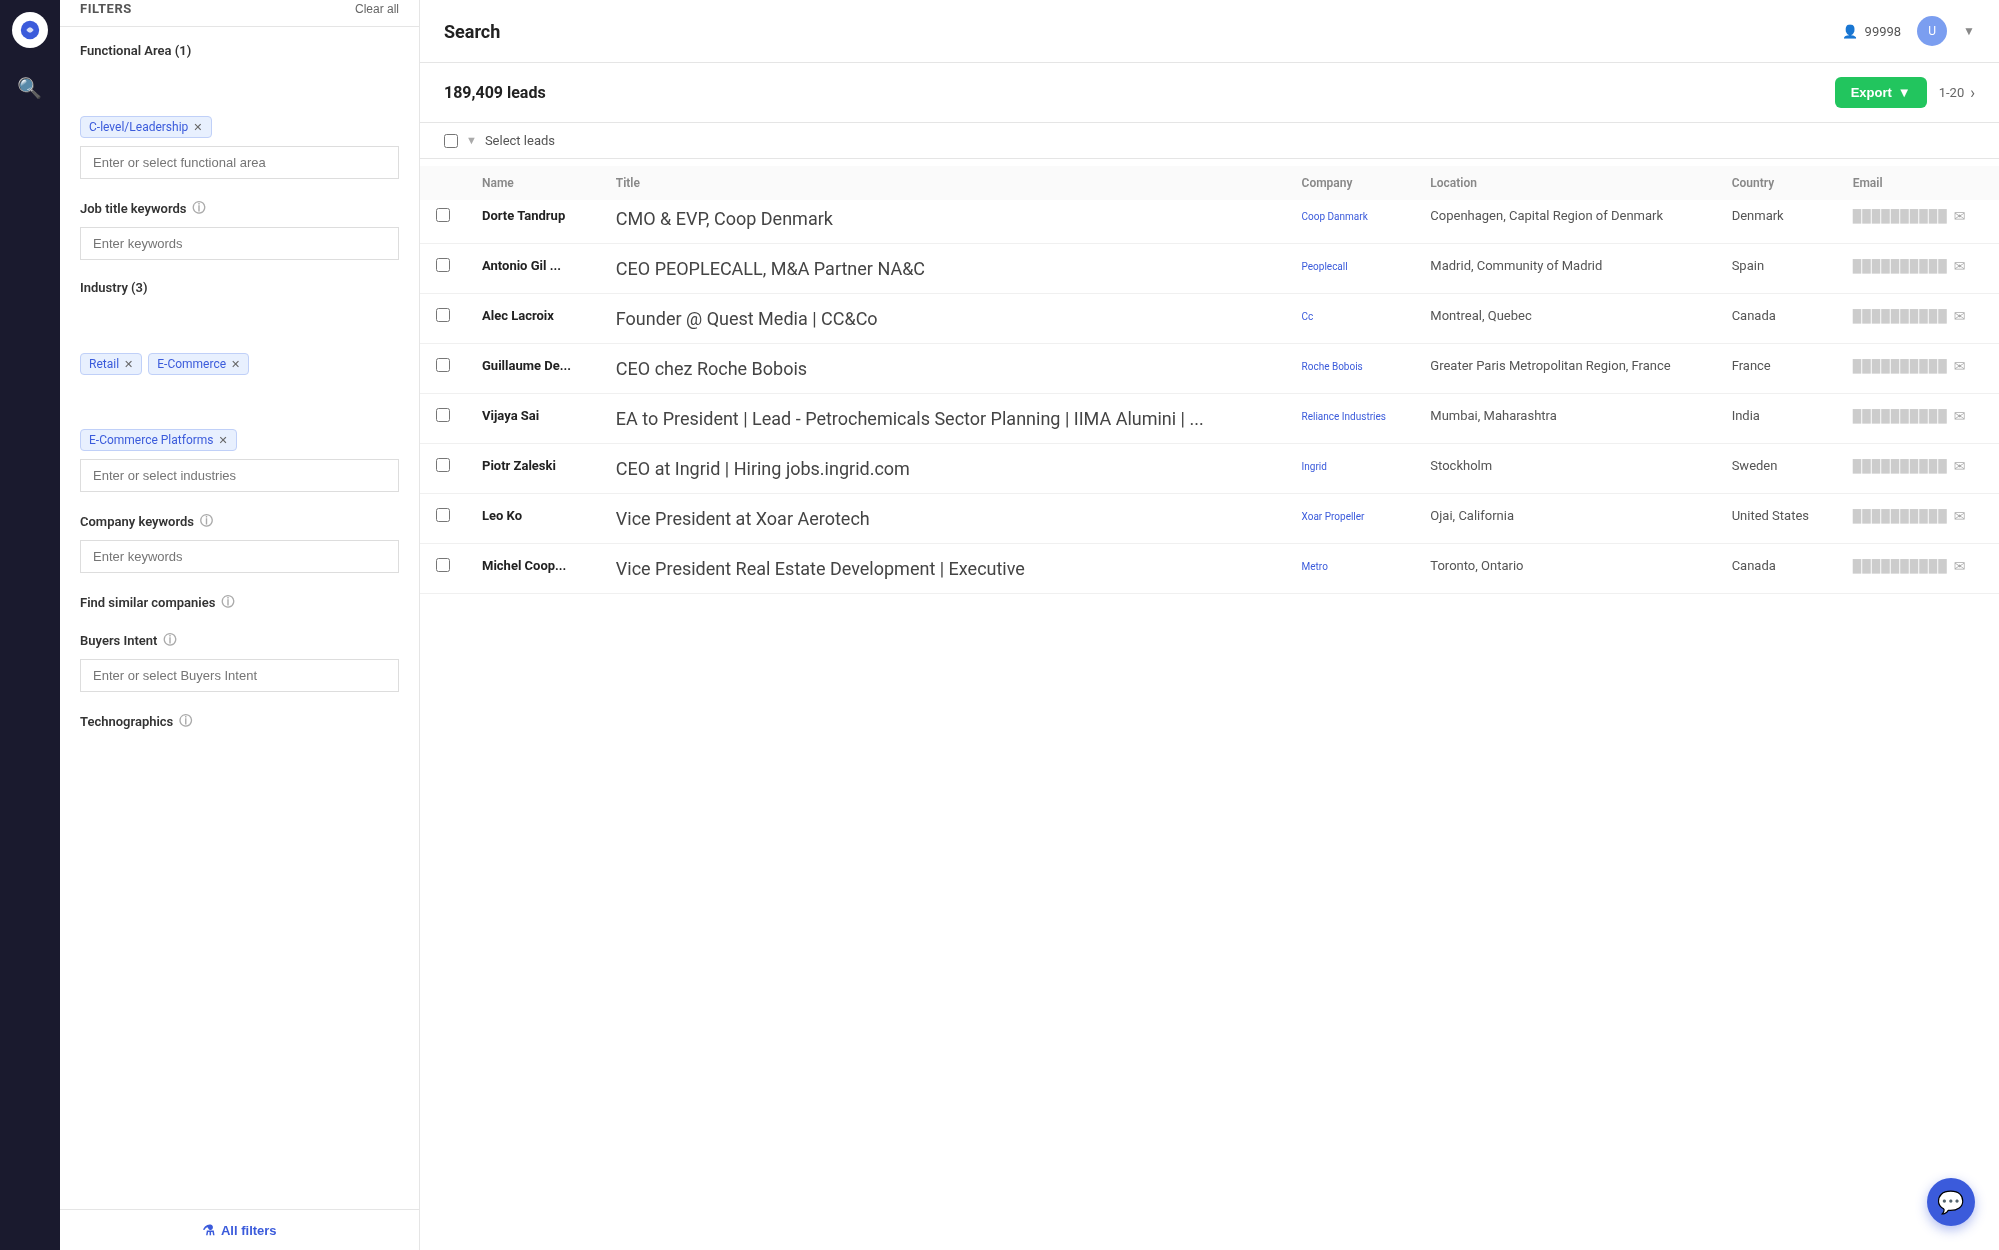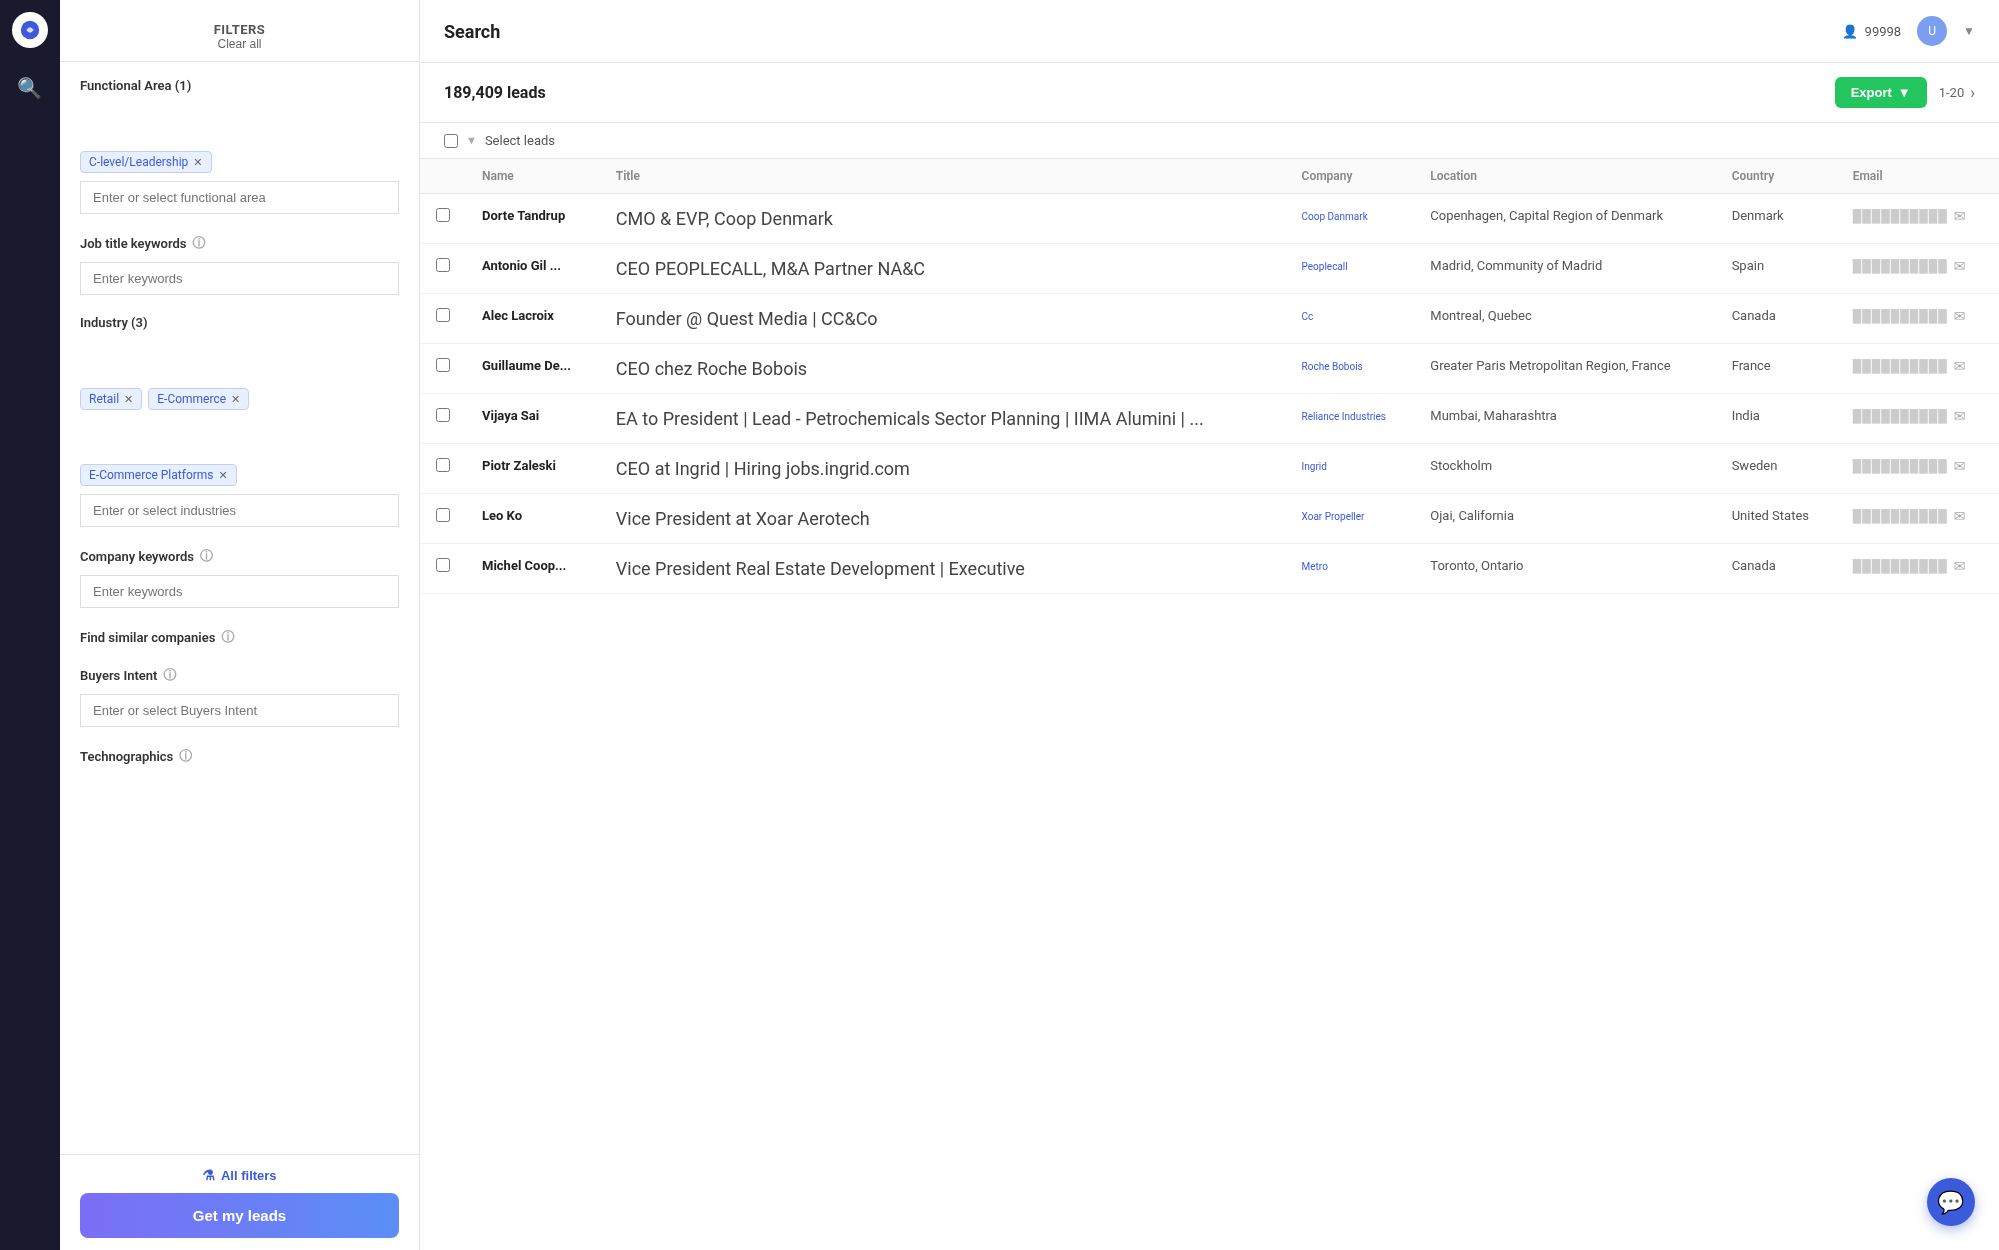--- a/index.html
+++ b/index.html
@@ -43,23 +43,22 @@
       flex-shrink: 0;
       border-right: 1px solid #e5e5e5;
       display: flex;
       flex-direction: column;
       overflow: hidden;
     }
     .filters-header {
       display: flex;
       justify-content: space-between;
       align-items: center;
-      padding: 22px 20px 10px;
+      padding: 1px 20px 10px;
       border-bottom: 1px solid #e5e5e5;
-      flex-direction: column;
     }
     .filters-title {
       font-weight: 700;
       font-size: 13px;
       letter-spacing: 0.5px;
       color: #555;
     }
     .clear-all-btn {
       color: #666;
       font-size: 12px;
@@ -249,21 +248,21 @@
     }
     .leads-table thead th {
       text-align: left;
       padding: 10px 16px;
       font-size: 12px;
       color: #888;
       font-weight: 600;
       border-bottom: 1px solid #e5e5e5;
       background: #fafafa;
       position: sticky;
-      top: 0;
+      top: 7px;
     }
     .leads-table tbody tr {
       border-bottom: 1px solid #f0f0f0;
     }
     .leads-table tbody td {
       padding: 14px 16px;
       vertical-align: top;
       font-size: 13px;
     }
     .lead-name {
@@ -430,21 +429,20 @@
         </div>
       </div>
 
     </div>
 
     <div class="filters-footer">
       <button class="all-filters-btn">
         <span class="filter-icon">⚗</span>
         <span>All filters</span>
       </button>
-      <button class="get-leads-btn">Get my leads</button>
     </div>
   </div>
 
   <div class="content-area">
 
     <div class="top-bar">
       <span class="page-title">Search</span>
       <div class="top-bar-right">
         <div class="user-credits">
           <span>👤</span>

